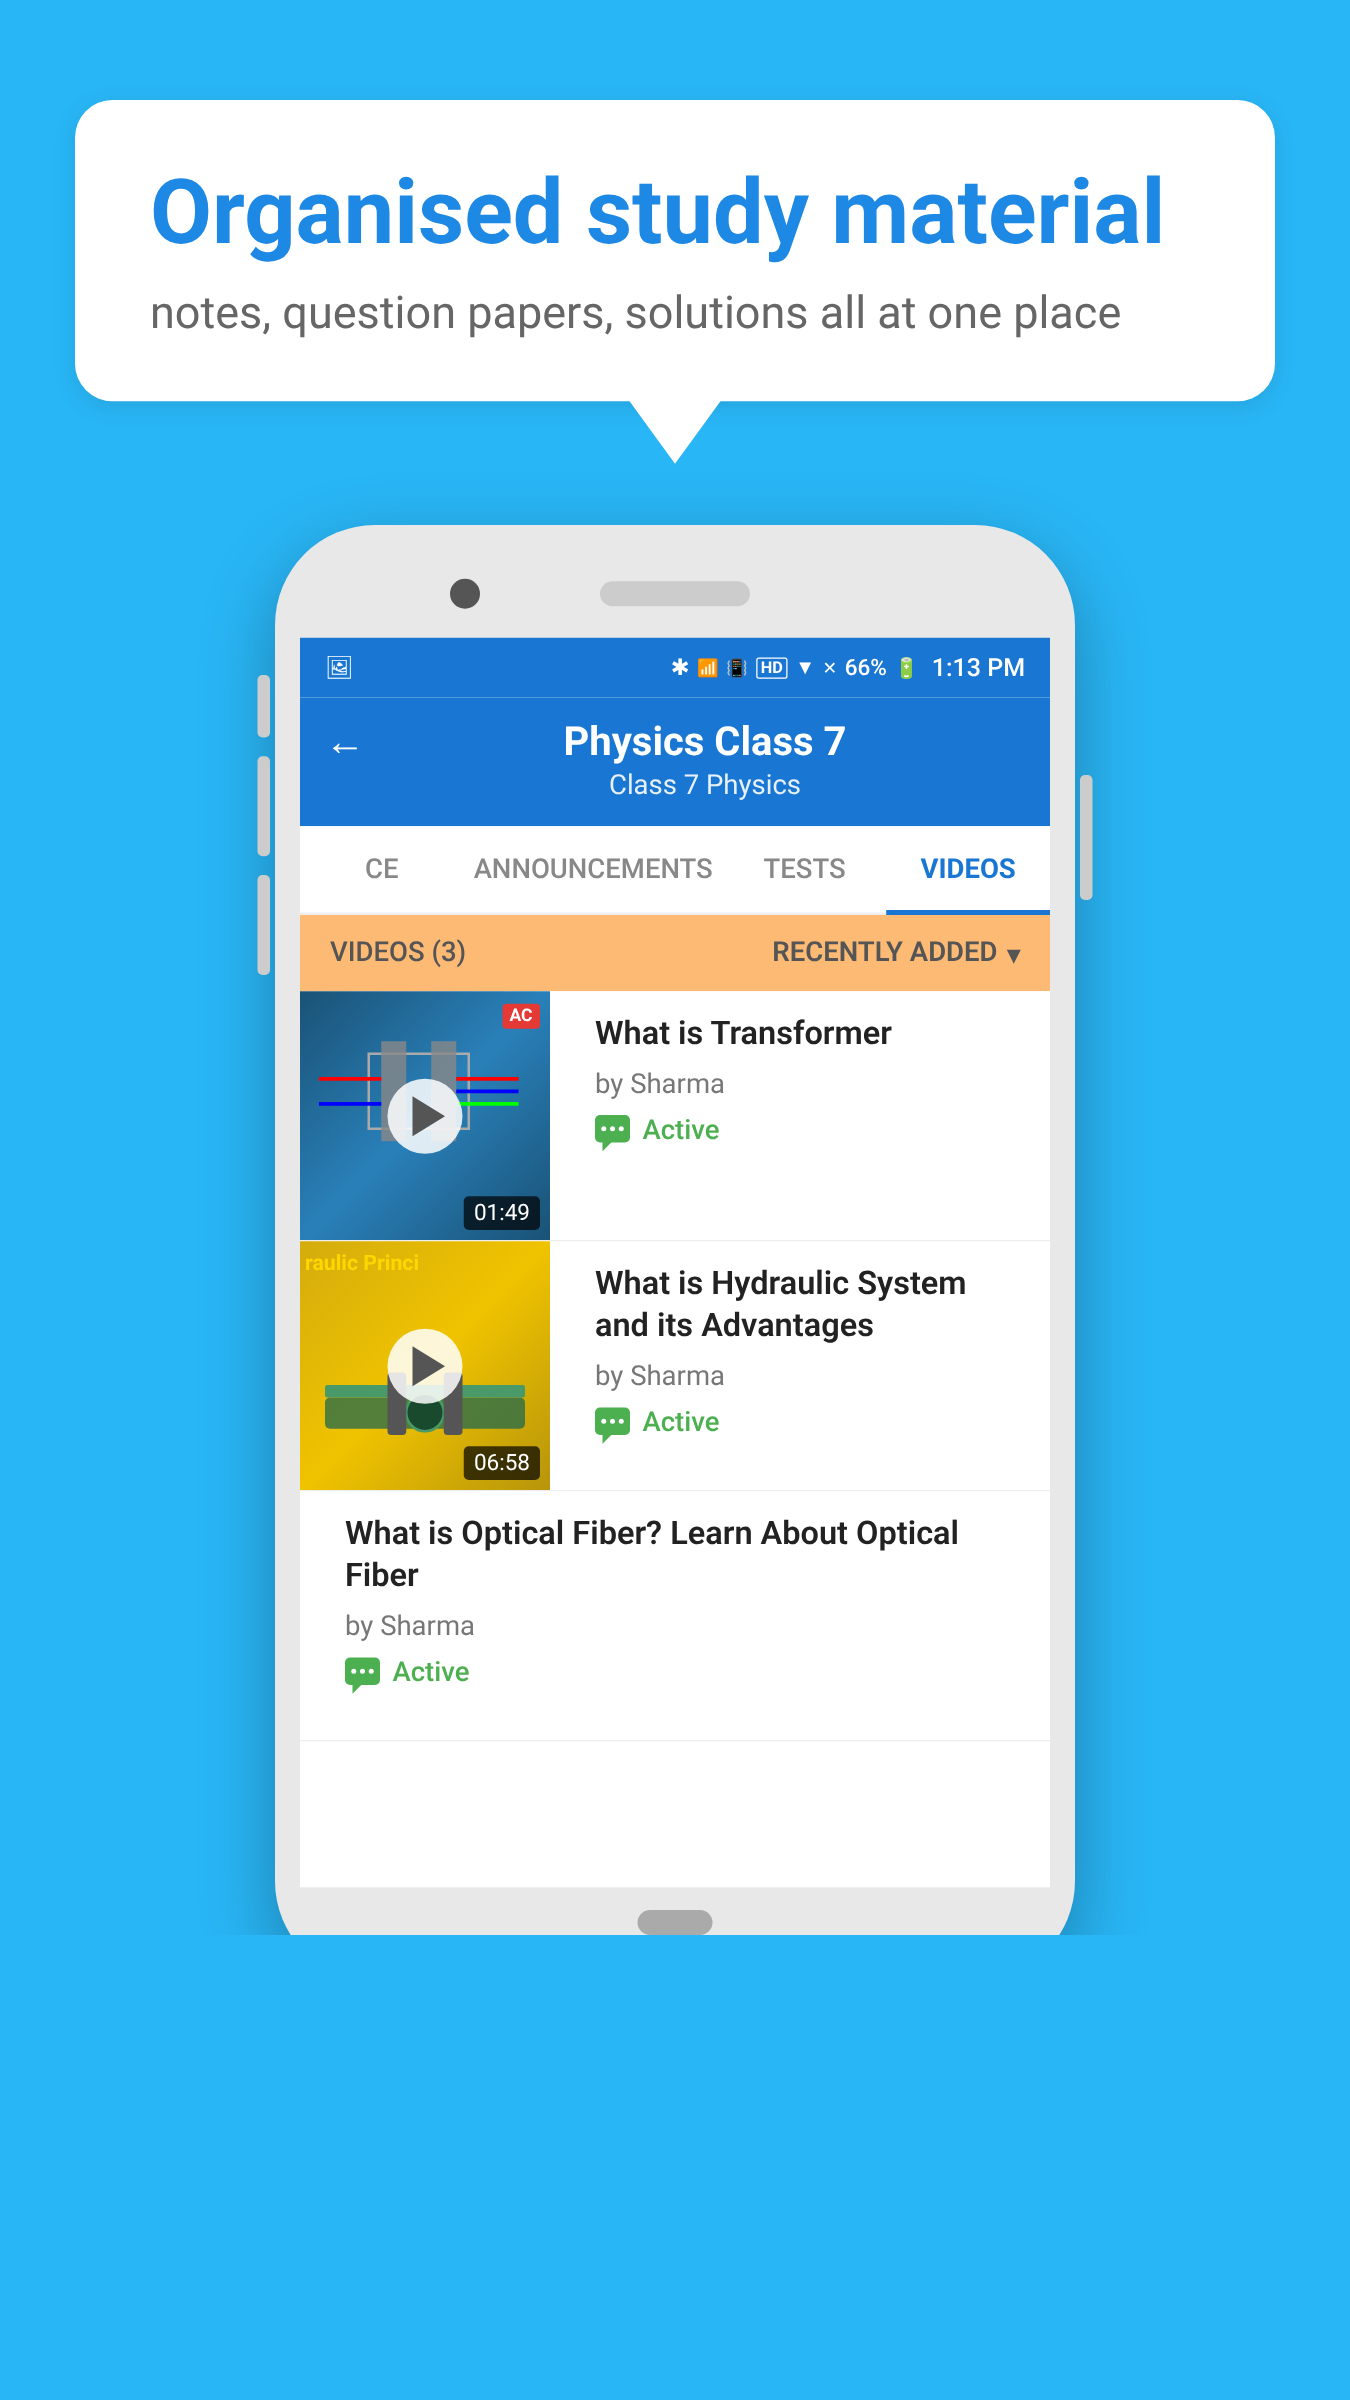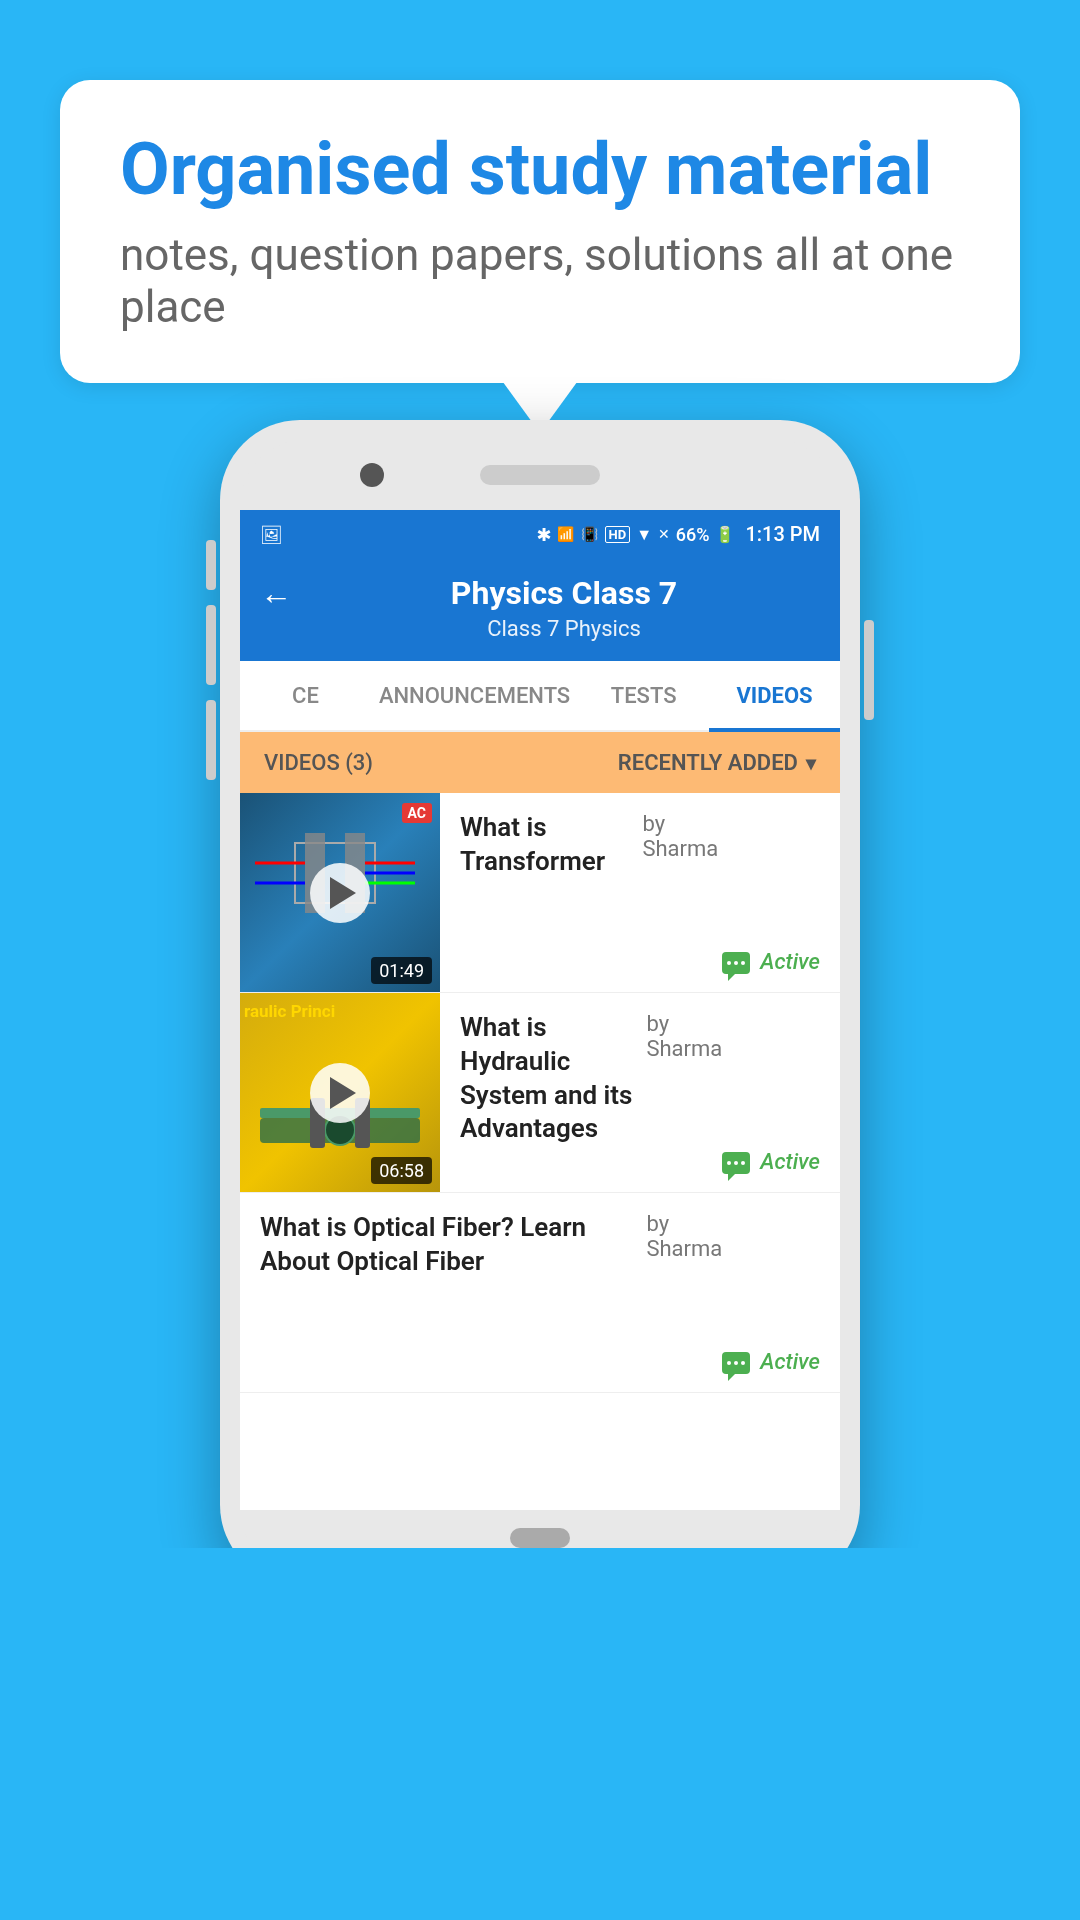--- a/index.html
+++ b/index.html
@@ -45,21 +45,21 @@
 
     .bubble-title {
       font-size: 72px;
       font-weight: 700;
       color: #1e88e5;
       line-height: 1.1;
       margin-bottom: 20px;
     }
 
     .bubble-subtitle {
-      font-size: 44px;
+      font-size: 36px;
       color: #666;
       font-weight: 400;
     }
 
     
     .phone-wrapper {
       position: absolute;
       top: 420px;
       left: 50%;
       transform: translateX(-50%);
@@ -316,45 +316,44 @@
       background: rgba(0,0,0,0.7);
       color: white;
       font-size: 18px;
       padding: 3px 8px;
       border-radius: 4px;
       text-align: right;
     }
 
     .video-info {
       flex: 1;
-      padding: 18px 20px;
-      display: flex;
-      flex-direction: row;
+      padding: 18px 36px;
+      display: flex;
+      flex-direction: column;
       justify-content: flex-start;
     }
 
     .video-title {
       font-size: 26px;
       font-weight: 600;
       color: #222;
       line-height: 1.3;
       margin-bottom: 10px;
     }
 
     .video-author {
       font-size: 22px;
       color: #777;
       margin-bottom: 12px;
     }
 
     .video-status {
       display: flex;
-      align-items: flex-end;
+      align-items: flex-start;
       gap: 10px;
-      font-style: italic;
     }
 
     .status-chat-icon {
       width: 28px;
       height: 22px;
       background: #4caf50;
       border-radius: 4px;
       position: relative;
       display: flex;
       align-items: center;

